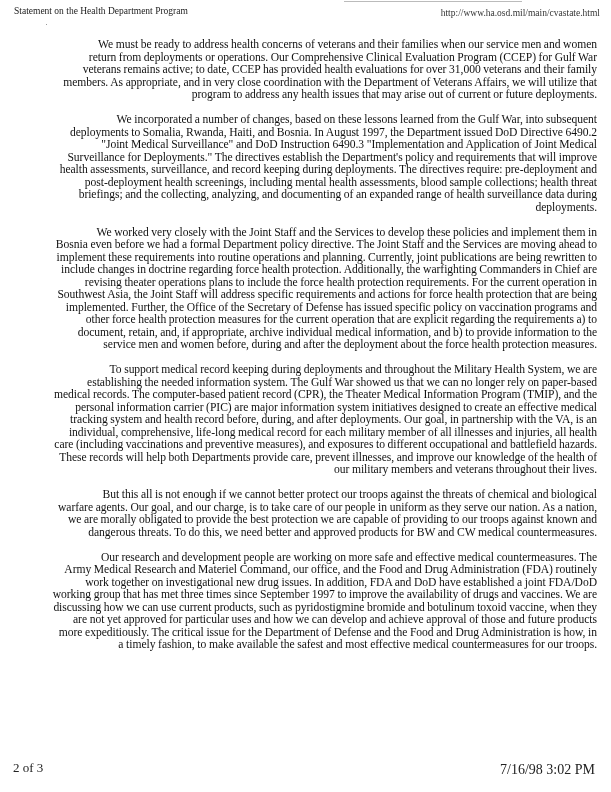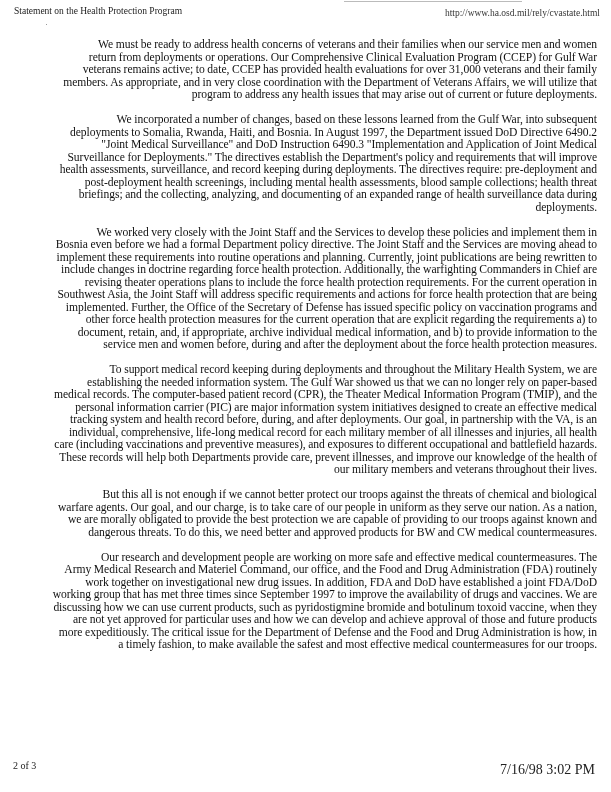--- a/index.html
+++ b/index.html
@@ -29,33 +29,33 @@
   .para {
     margin: 0 0 12.5px 0;
     font-size: 11.6px;
     line-height: 12.5px;
     text-indent: 31px;
     letter-spacing: -0.05px;
     word-spacing: -0.2px;
     text-align: right;
   }
   .footer-page {
-    position: absolute; left: 13px; top: 760px; font-size: 10px; color: #222;
+    position: absolute; left: 13px; top: 760px; font-size: 13px; color: #222;
   }
   .footer-date {
     position: absolute; right: 16px; top: 762px; font-size: 14px; color: #222;
   }
 </style>
 </head>
 <body>
 
 <div class="header-rule"></div>
 <div class="header-tick"></div>
-<div class="header-title">Statement on the Health Protection Program</div>
-<div class="header-url">http://www.ha.osd.mil/rely/cvastate.html</div>
+<div class="header-title">Statement on the Health Department Program</div>
+<div class="header-url">http://www.ha.osd.mil/main/cvastate.html</div>
 
 <div class="body-text">
   <p class="para">We must be ready to address health concerns of veterans and their families when our service men and women return from deployments or operations. Our Comprehensive Clinical Evaluation Program (CCEP) for Gulf War veterans remains active; to date, CCEP has provided health evaluations for over 31,000 veterans and their family members. As appropriate, and in very close coordination with the Department of Veterans Affairs, we will utilize that program to address any health issues that may arise out of current or future deployments.</p>
   <p class="para">We incorporated a number of changes, based on these lessons learned from the Gulf War, into subsequent deployments to Somalia, Rwanda, Haiti, and Bosnia. In August 1997, the Department issued DoD Directive 6490.2 "Joint Medical Surveillance" and DoD Instruction 6490.3 "Implementation and Application of Joint Medical Surveillance for Deployments." The directives establish the Department's policy and requirements that will improve health assessments, surveillance, and record keeping during deployments. The directives require: pre-deployment and post-deployment health screenings, including mental health assessments, blood sample collections; health threat briefings; and the collecting, analyzing, and documenting of an expanded range of health surveillance data during deployments.</p>
   <p class="para">We worked very closely with the Joint Staff and the Services to develop these policies and implement them in Bosnia even before we had a formal Department policy directive. The Joint Staff and the Services are moving ahead to implement these requirements into routine operations and planning. Currently, joint publications are being rewritten to include changes in doctrine regarding force health protection. Additionally, the warfighting Commanders in Chief are revising theater operations plans to include the force health protection requirements. For the current operation in Southwest Asia, the Joint Staff will address specific requirements and actions for force health protection that are being implemented. Further, the Office of the Secretary of Defense has issued specific policy on vaccination programs and other force health protection measures for the current operation that are explicit regarding the requirements a) to document, retain, and, if appropriate, archive individual medical information, and b) to provide information to the service men and women before, during and after the deployment about the force health protection measures.</p>
   <p class="para">To support medical record keeping during deployments and throughout the Military Health System, we are establishing the needed information system. The Gulf War showed us that we can no longer rely on paper-based medical records. The computer-based patient record (CPR), the Theater Medical Information Program (TMIP), and the personal information carrier (PIC) are major information system initiatives designed to create an effective medical tracking system and health record before, during, and after deployments. Our goal, in partnership with the VA, is an individual, comprehensive, life-long medical record for each military member of all illnesses and injuries, all health care (including vaccinations and preventive measures), and exposures to different occupational and battlefield hazards. These records will help both Departments provide care, prevent illnesses, and improve our knowledge of the health of our military members and veterans throughout their lives.</p>
   <p class="para">But this all is not enough if we cannot better protect our troops against the threats of chemical and biological warfare agents. Our goal, and our charge, is to take care of our people in uniform as they serve our nation. As a nation, we are morally obligated to provide the best protection we are capable of providing to our troops against known and dangerous threats. To do this, we need better and approved products for BW and CW medical countermeasures.</p>
   <p class="para">Our research and development people are working on more safe and effective medical countermeasures. The Army Medical Research and Materiel Command, our office, and the Food and Drug Administration (FDA) routinely work together on investigational new drug issues. In addition, FDA and DoD have established a joint FDA/DoD working group that has met three times since September 1997 to improve the availability of drugs and vaccines. We are discussing how we can use current products, such as pyridostigmine bromide and botulinum toxoid vaccine, when they are not yet approved for particular uses and how we can develop and achieve approval of those and future products more expeditiously. The critical issue for the Department of Defense and the Food and Drug Administration is how, in a timely fashion, to make available the safest and most effective medical countermeasures for our troops.</p>
 </div>
 

